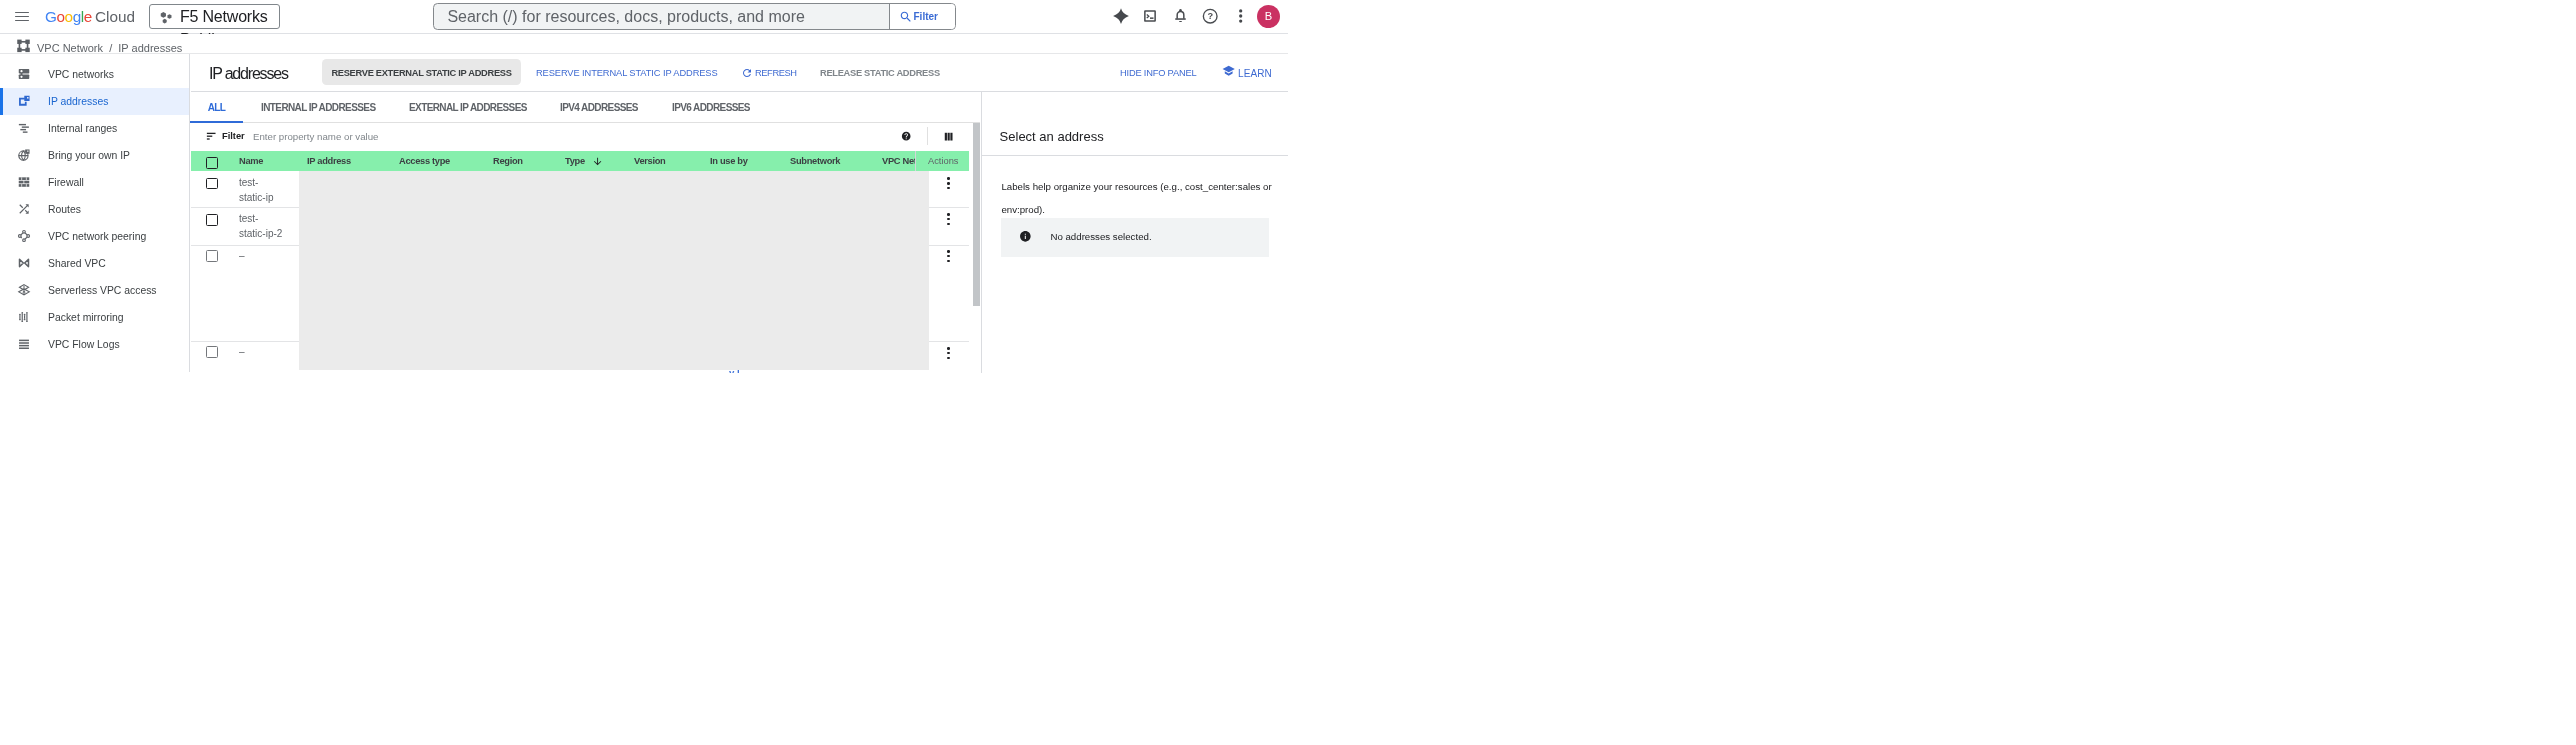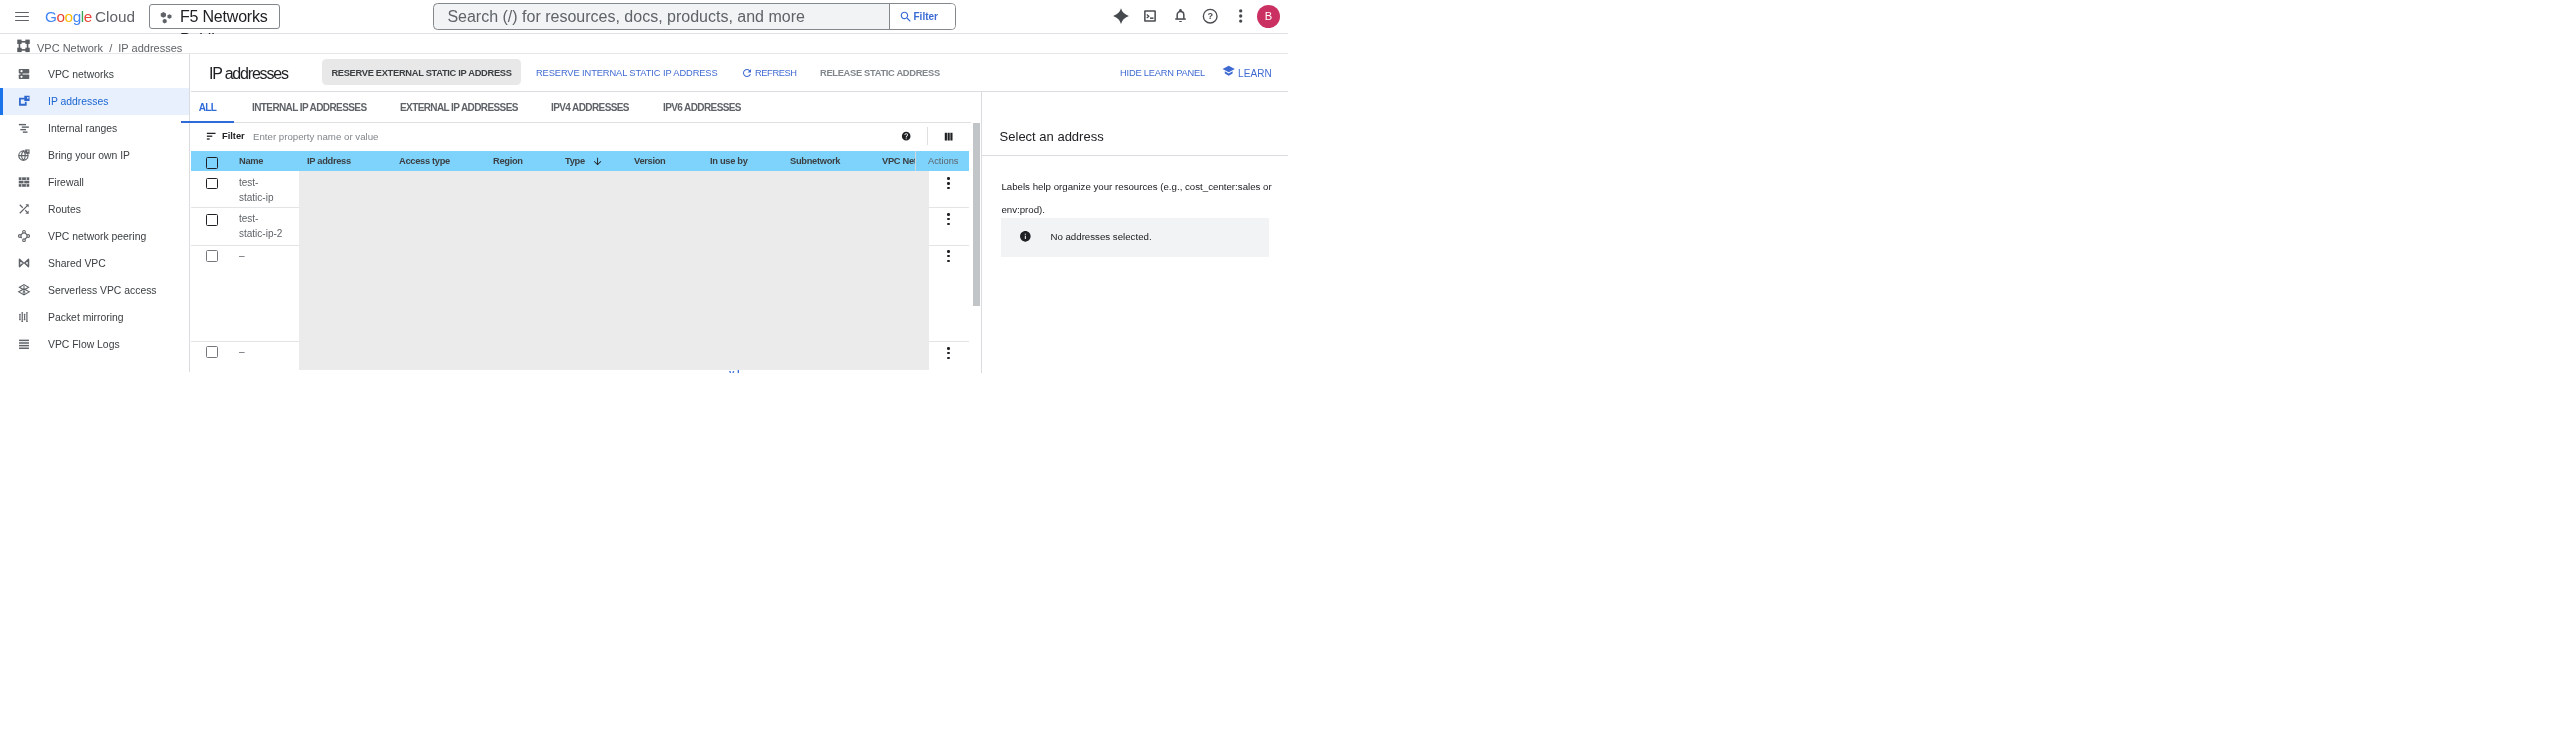--- a/index.html
+++ b/index.html
@@ -46,31 +46,31 @@
   #chead .title { position:absolute; left:18px; top:10.4px; font-size:16px; letter-spacing:-1.2px; line-height:19.4px; color:#202124; }
   #hdrdiv { position:absolute; left:191px; top:91px; width:1097px; height:0.7px; background:#dadce0; }
   .graybtn { position:absolute; left:131px; top:4.8px; width:199px; height:26px; background:#e8e8e8;
     border-radius:4.5px; font-size:9.3px; font-weight:700; color:#3c4043; text-align:center;
     line-height:28px; letter-spacing:-0.3px; white-space:nowrap; }
   .bluebtn { position:absolute; top:1.1px; height:37px; line-height:37px; font-size:9.3px; font-weight:400;
     color:#3e6ad1; letter-spacing:-0.2px; white-space:nowrap; }
   .graytxtbtn { position:absolute; top:1.1px; height:37px; line-height:37px; font-size:9.3px; font-weight:700;
     color:#80868b; letter-spacing:-0.3px; white-space:nowrap; }
   
-  #tabs { position:absolute; left:181px; top:92px; width:790px; height:31px; border-bottom:0.7px solid #e0e0e0;text-decoration:underline; }
+  #tabs { position:absolute; left:190px; top:92px; width:790px; height:31px; border-bottom:0.7px solid #e0e0e0;text-decoration:underline; }
   .tab { position:absolute; top:0; height:31px; line-height:31px; font-size:10px; font-weight:700;
     letter-spacing:-0.6px; color:#5f6368; text-align:center; white-space:nowrap; }
   .tab.act { color:#2f6bd8; }
   #tabline { position:absolute; left:0; top:29px; width:53px; height:2.2px; background:#2f6bd8; }
   
   #filterrow { position:absolute; left:191px; top:123px; width:778px; height:28px; background:#fff; }
   #filterrow .flabel { position:absolute; left:31px; top:7.8px; font-size:9.3px; font-weight:700; color:#202124; }
   #filterrow .ph { position:absolute; left:62px; top:7.5px; font-size:9.7px; color:#80868b; }
   
-  #thead { position:absolute; left:191px; top:151px; width:778px; height:21px; background:#7dd3fc;padding-left:40px; }
+  #thead { position:absolute; left:191px; top:151px; width:778px; height:21px; background:#86efac;padding-left:40px; }
   #thead .hl { position:absolute; top:0; height:21px; line-height:21px; font-size:9.3px; font-weight:700; letter-spacing:-0.3px; color:#3c4043; white-space:nowrap; }
   #thead .actdiv { position:absolute; left:724px; top:0; width:0.7px; height:21px; background:#d4d6d9; }
   #tbody { position:absolute; left:191px; top:171px; width:778px; height:201px; background:#fff; }
   .rowdiv { position:absolute; left:0; height:0.7px; background:#e3e4e6; width:778px; }
   .cb { position:absolute; left:15px; width:11.6px; height:11.6px; border:1.5px solid #202124; border-radius:1.5px; }
   .cb.lt { border-color:#74777b; }
   .nametxt { position:absolute; left:48px; font-size:10px; line-height:14.5px; color:#5f6368; }
   #grayblock { position:absolute; left:108px; top:0; width:630px; height:199px; background:#ebebeb; }
   .dots { position:absolute; left:756px; width:2.5px; }
   .dots div { width:2.5px; height:2.5px; border-radius:50%; background:#202124; margin-bottom:2.3px; }
@@ -297,21 +297,21 @@
 
 <div id="chead">
   <div class="title">IP addresses</div>
   <div class="graybtn">RESERVE EXTERNAL STATIC IP ADDRESS</div>
   <div class="bluebtn" style="left:345px;letter-spacing:-0.1px">RESERVE INTERNAL STATIC IP ADDRESS</div>
   <svg style="position:absolute;left:550px;top:12.7px" id="refreshic" width="12" height="12" viewBox="0 0 24 24">
       <path fill="#3e6ad1" d="M17.65 6.35C16.2 4.9 14.21 4 12 4c-4.42 0-7.99 3.58-7.99 8s3.57 8 7.99 8c3.73 0 6.84-2.55 7.73-6h-2.08c-.82 2.33-3.04 4-5.65 4-3.31 0-6-2.69-6-6s2.69-6 6-6c1.66 0 3.14.69 4.22 1.78L13 11h7V4l-2.35 2.35z"></path>
     </svg>
   <div class="bluebtn" style="left:564px;letter-spacing:-0.4px">REFRESH</div>
   <div class="graytxtbtn" style="left:629px">RELEASE STATIC ADDRESS</div>
-  <div class="bluebtn" style="left:929px" id="hidepanel">HIDE LEARN PANEL</div>
+  <div class="bluebtn" style="left:929px" id="hidepanel">HIDE INFO PANEL</div>
   <svg style="position:absolute;left:1031px;top:10px" width="13.4" height="13.4" viewBox="0 0 24 24">
       <path fill="#3e6ad1" d="M5 13.18v4L12 21l7-3.82v-4L12 17l-7-3.82zM12 3 1 9l11 6 11-6-11-6z"></path>
     </svg>
   <div class="bluebtn" style="left:1047px;font-size:10px;letter-spacing:0.1px" id="learntxt">LEARN</div>
 </div>
 <div id="hdrdiv"></div>
 
 <div id="tabs">
   <div class="tab act" style="left:0;width:53px">ALL</div>
   <div class="tab" style="left:71px;width:113px">INTERNAL IP ADDRESSES</div>

